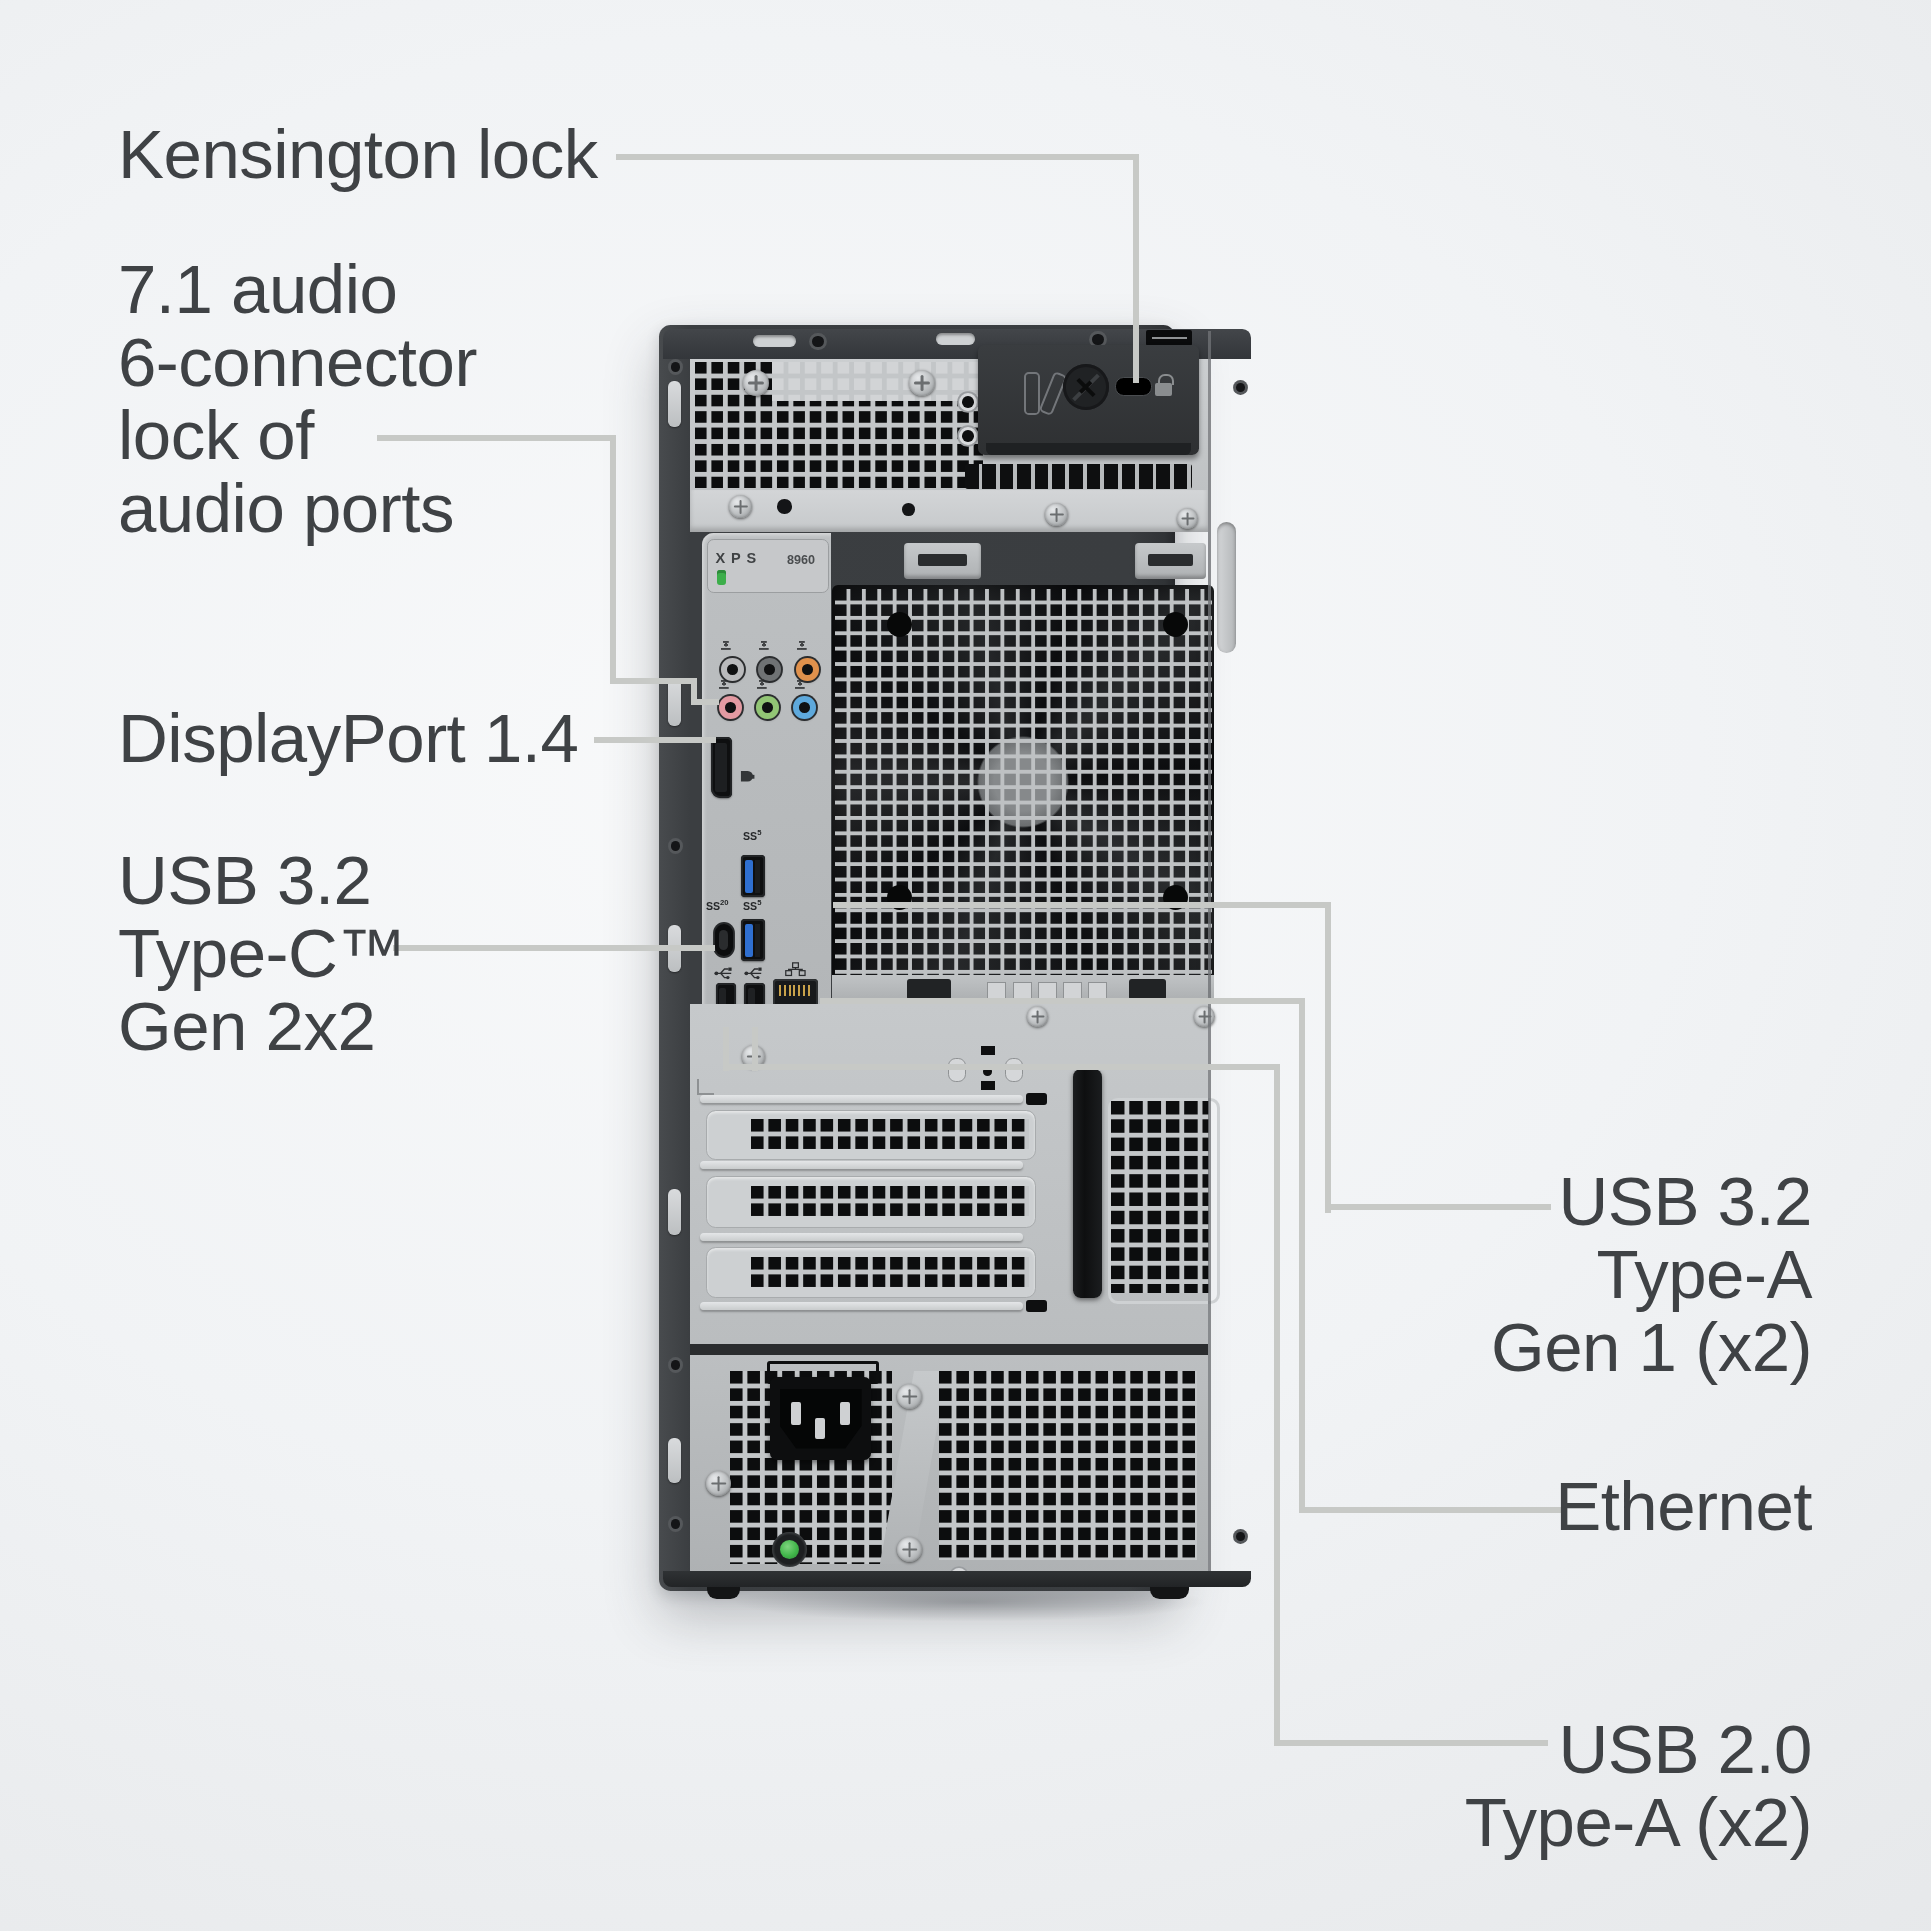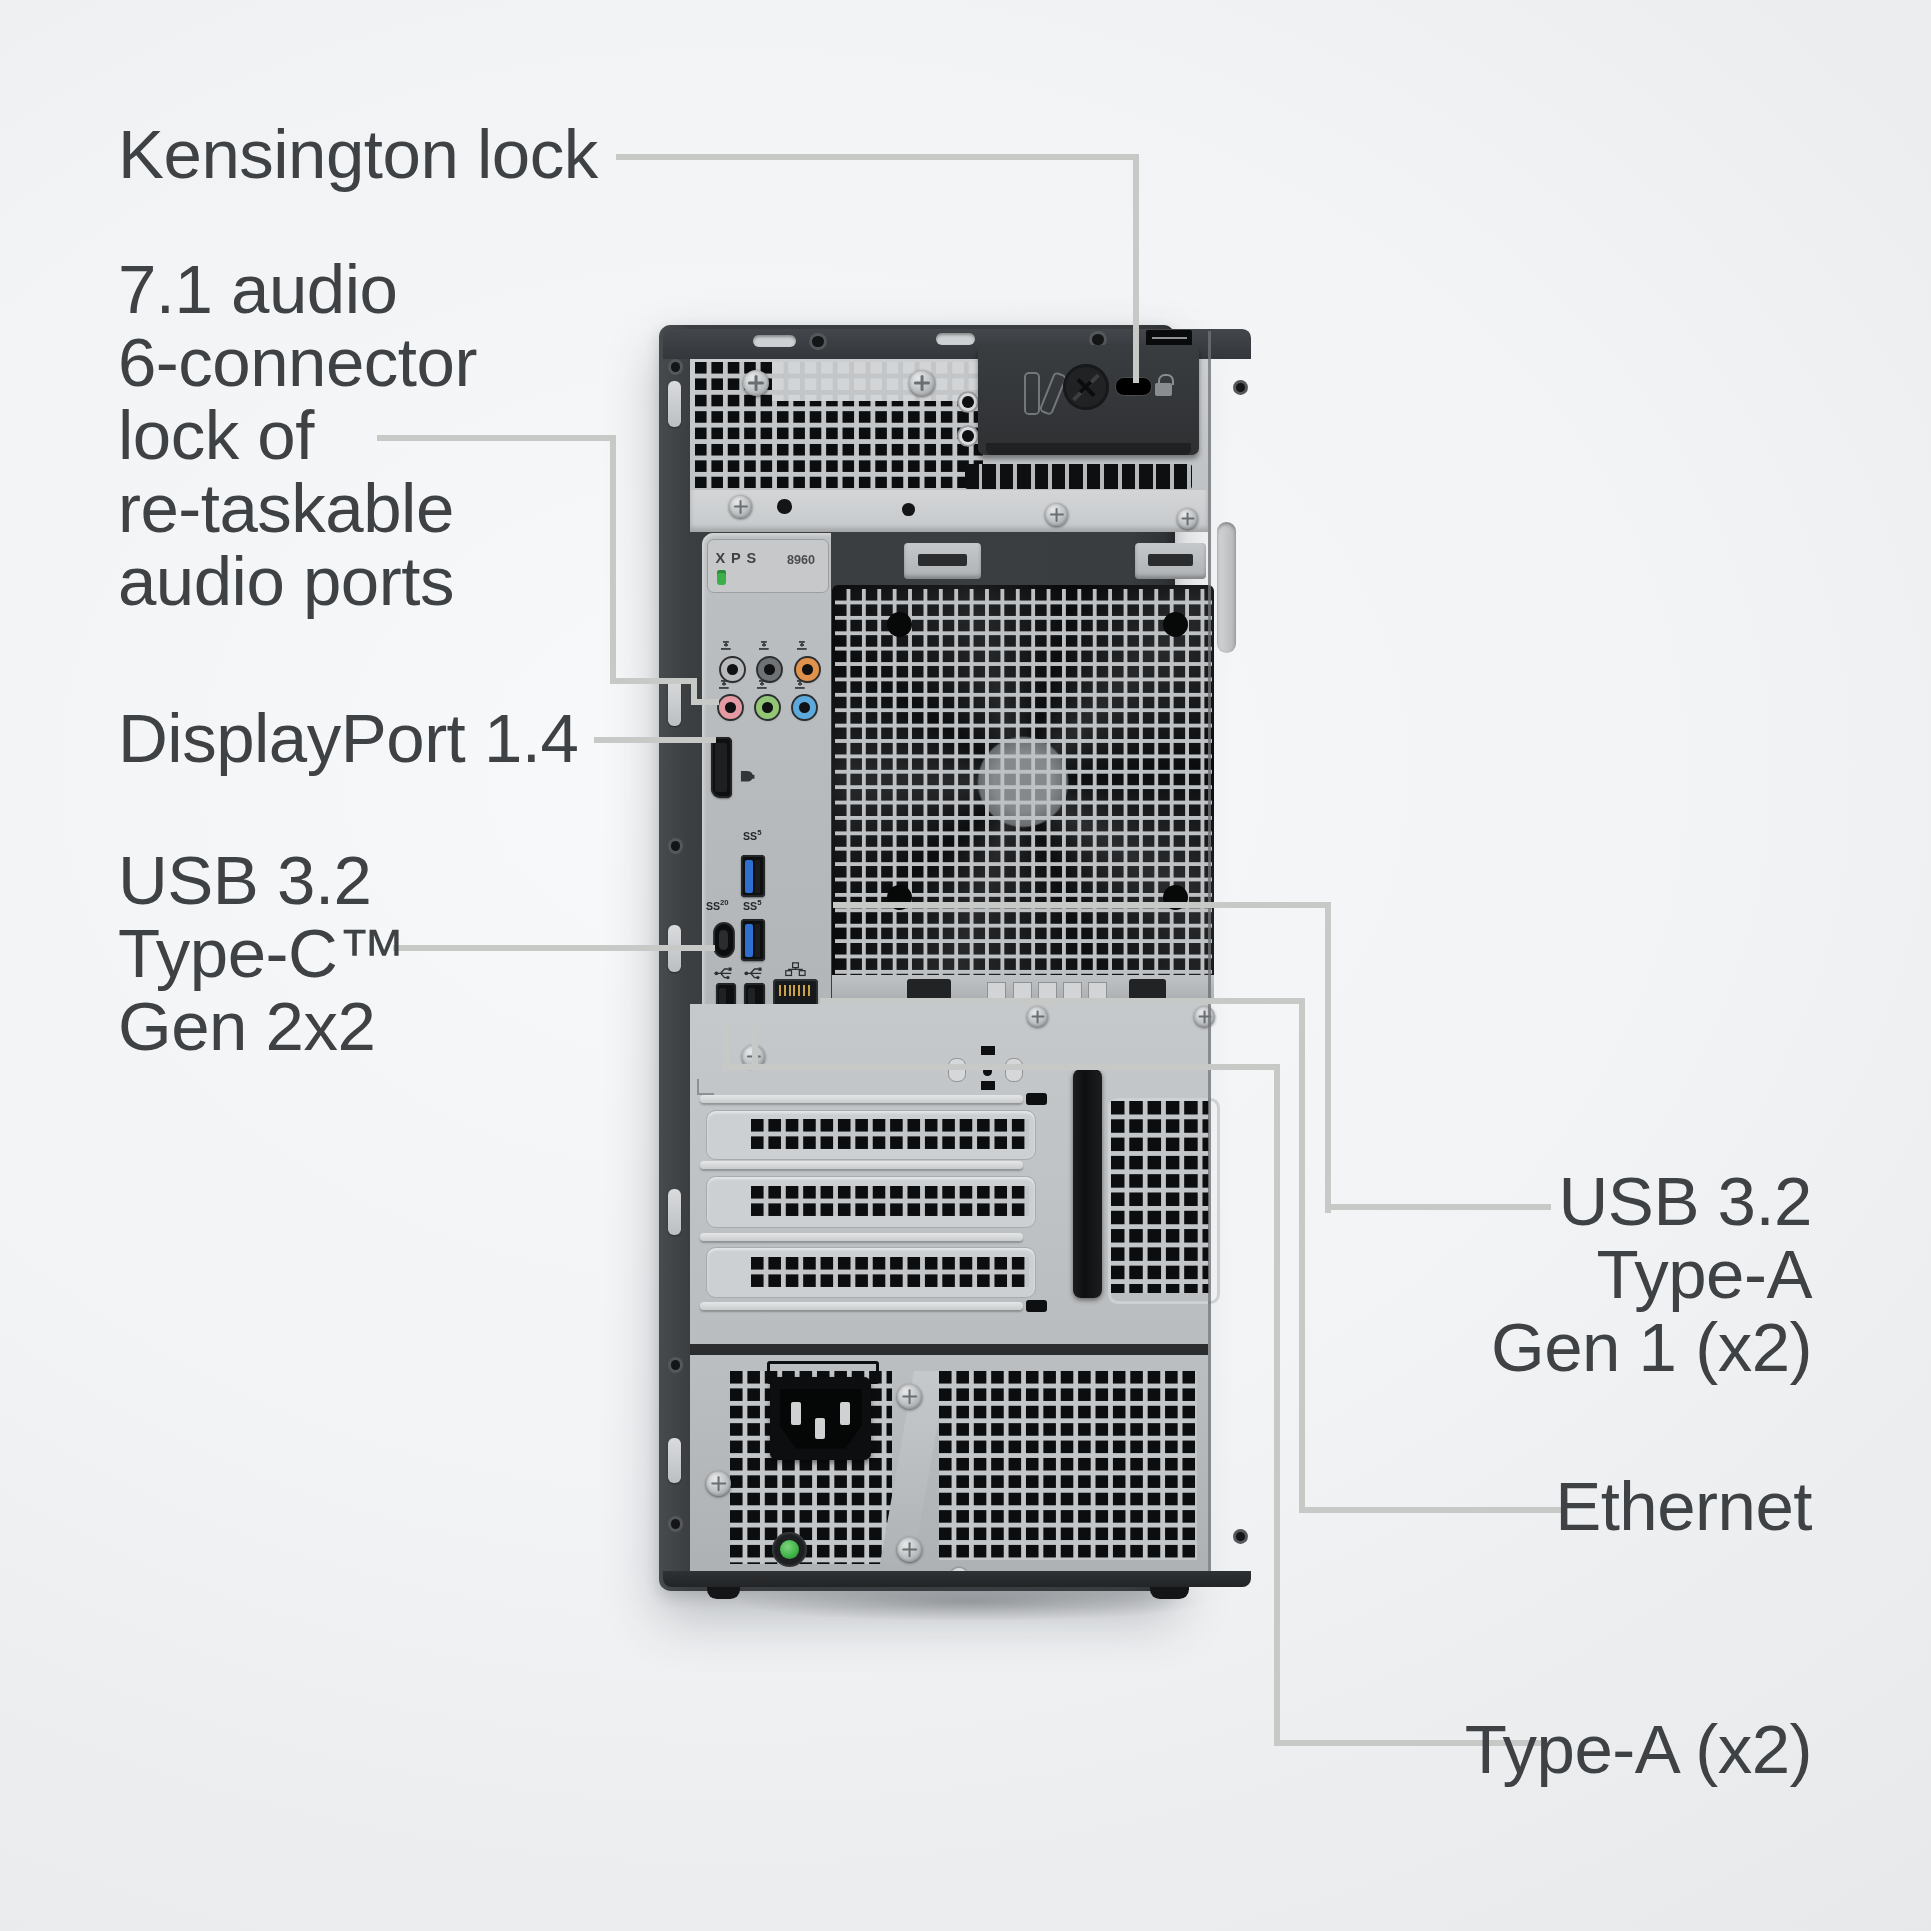--- a/index.html
+++ b/index.html
@@ -307,21 +307,20 @@
 <div class="cl" style="left:1274px;top:1740px;width:274px;height:5.8px;"></div>
 
 <div class="lbl" style="left:118px;top:118px;">
   <div>Kensington lock</div>
 </div>
 
 <div class="lbl" style="left:118px;top:253px;">
   <div>7.1 audio</div>
   <div>6-connector</div>
   <div>lock of</div>
-  <div>re-taskable</div>
   <div>audio ports</div>
 </div>
 
 <div class="lbl" style="left:118px;top:702px;">
   <div>DisplayPort 1.4</div>
 </div>
 
 <div class="lbl" style="left:118px;top:844px;">
   <div>USB 3.2</div>
   <div>Type-C™</div>
@@ -332,15 +331,16 @@
   <div>USB 3.2</div>
   <div>Type-A</div>
   <div>Gen 1 (x2)</div>
 </div>
 
 <div class="lbl right" style="right:119px;top:1470px;">
   <div>Ethernet</div>
 </div>
 
 <div class="lbl right" style="right:119px;top:1713px;">
+  <div>USB 2.0</div>
   <div>Type-A (x2)</div>
 </div>
 
 
 </body></html>

